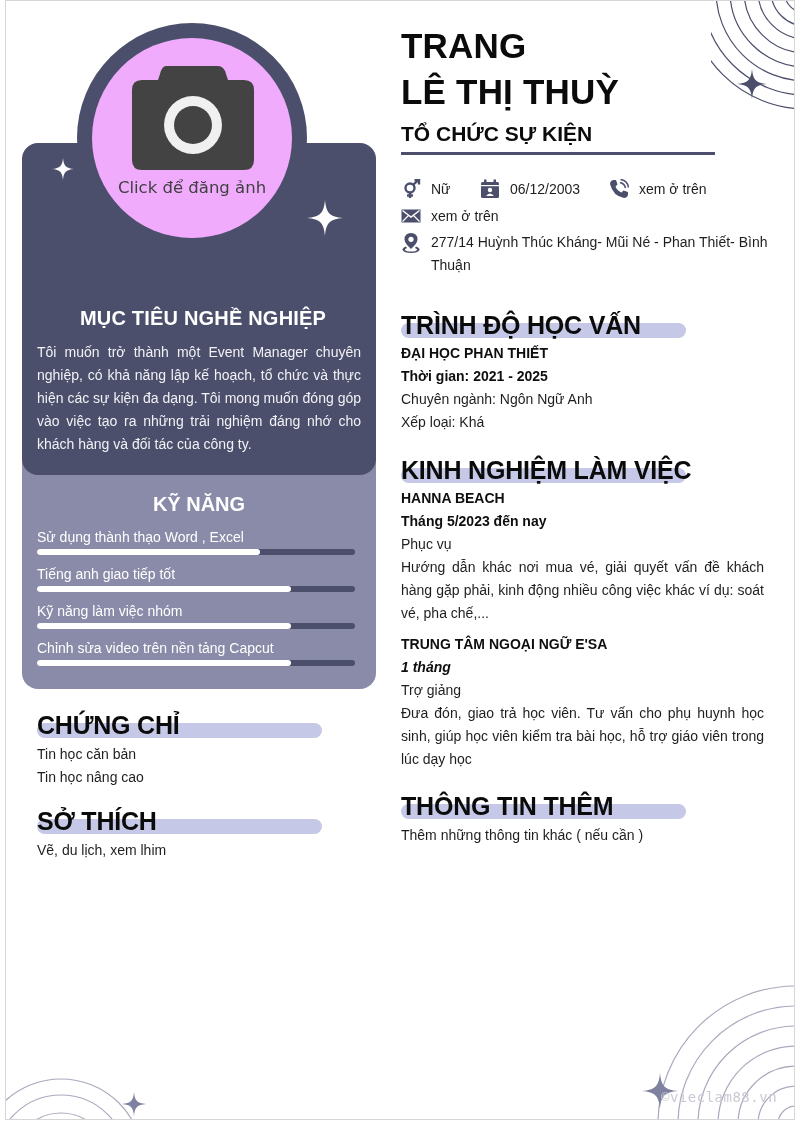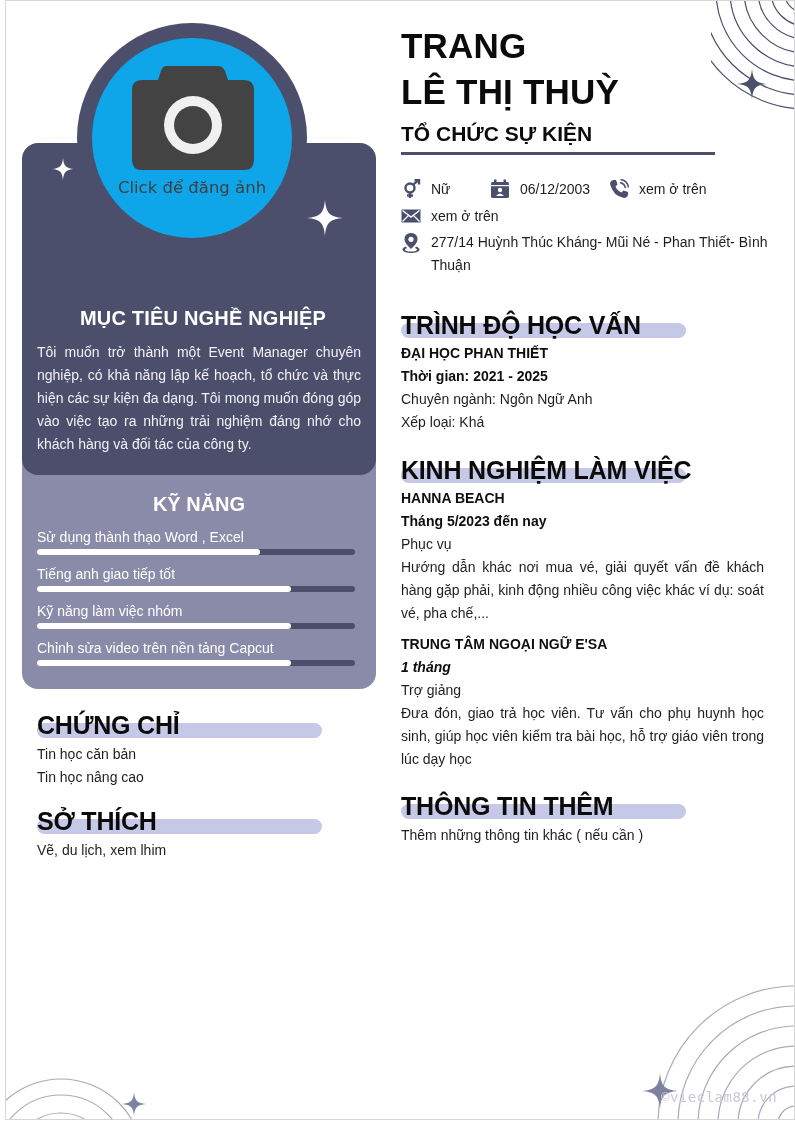--- a/index.html
+++ b/index.html
@@ -24,21 +24,21 @@
       background: #898ba8; border-radius: 0 0 16px 16px; z-index: 0;
     }
     .left-card { z-index: 1; }
 
     .photo-ring {
       position: absolute; left: 71px; top: 22px; width: 230px; height: 230px;
       border-radius: 50%; background: #4b4f6b; z-index: 2;
     }
     .photo {
       position: absolute; left: 86px; top: 37px; width: 200px; height: 200px;
-      border-radius: 50%; background: #0ea5e9; z-index: 3; cursor: pointer;
+      border-radius: 50%; background: #f0abfc; z-index: 3; cursor: pointer;
     }
     .photo .cam { position: absolute; left: 40px; top: 28px; width: 122px; height: 104px; }
     .photo .cap {
       position: absolute; left: 0; right: 0; top: 140px; text-align: center;
       font-family: "DejaVu Sans", sans-serif; font-size: 16.5px; color: #3f3f3f;
     }
     .sparkle { position: absolute; z-index: 4; }
 
     .obj-title {
       position: absolute; left: 16px; top: 306px; width: 362px; text-align: center; z-index: 3;
@@ -215,21 +215,21 @@
       <g fill="none" stroke="#4b4f6b" stroke-width="2.4">
         <circle cx="9" cy="9" r="4.5"></circle>
         <line x1="9" y1="13.5" x2="9" y2="19"></line>
         <line x1="6" y1="16.5" x2="12" y2="16.5"></line>
         <line x1="12.5" y1="5.5" x2="17.5" y2="0.8"></line>
         <polyline points="13.5,1 18,1 18,5.5"></polyline>
       </g>
     </svg>
     <span>Nữ</span>
   </div>
-  <div class="ci" style="left:484px;top:178px;">
+  <div class="ci" style="left:474px;top:178px;">
     <svg viewBox="0 0 20 20">
       <rect x="1" y="3" width="18" height="16" rx="1.5" fill="#4b4f6b"></rect>
       <rect x="4" y="0.5" width="2.5" height="4" fill="#4b4f6b"></rect>
       <rect x="13.5" y="0.5" width="2.5" height="4" fill="#4b4f6b"></rect>
       <rect x="1" y="6" width="18" height="1.2" fill="#ffffff"></rect>
       <circle cx="10" cy="11" r="2.2" fill="#ffffff"></circle>
       <path d="M6 17 Q10 12 14 17Z" fill="#ffffff"></path>
     </svg>
     <span>06/12/2003</span>
   </div>

